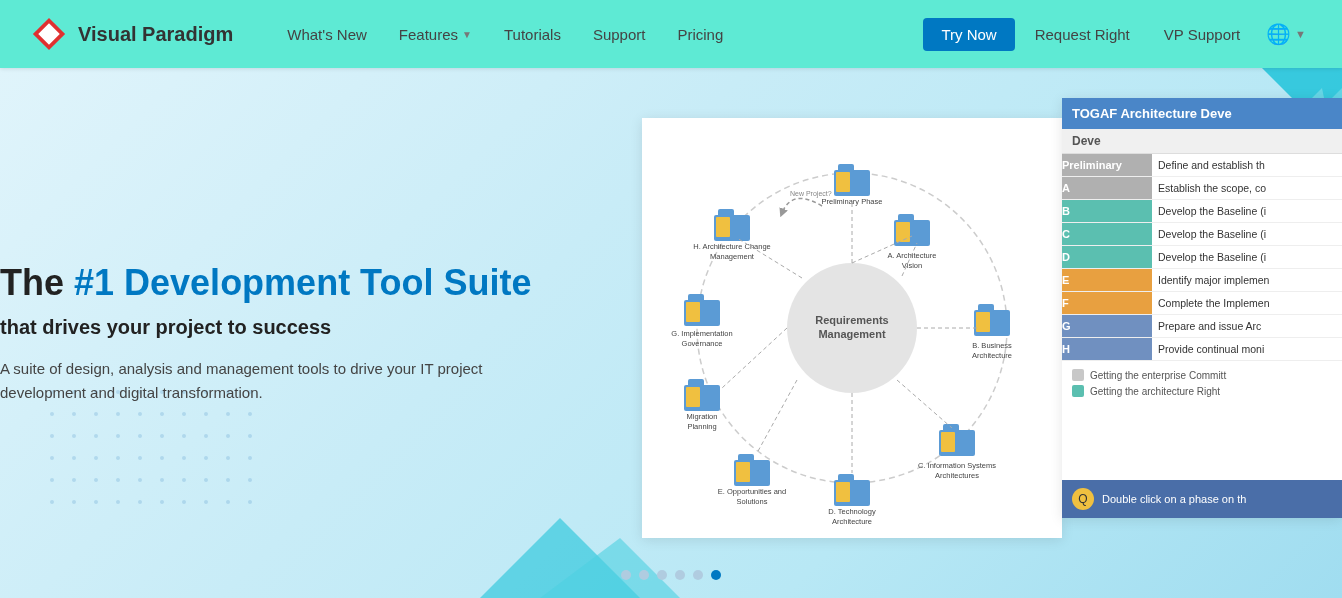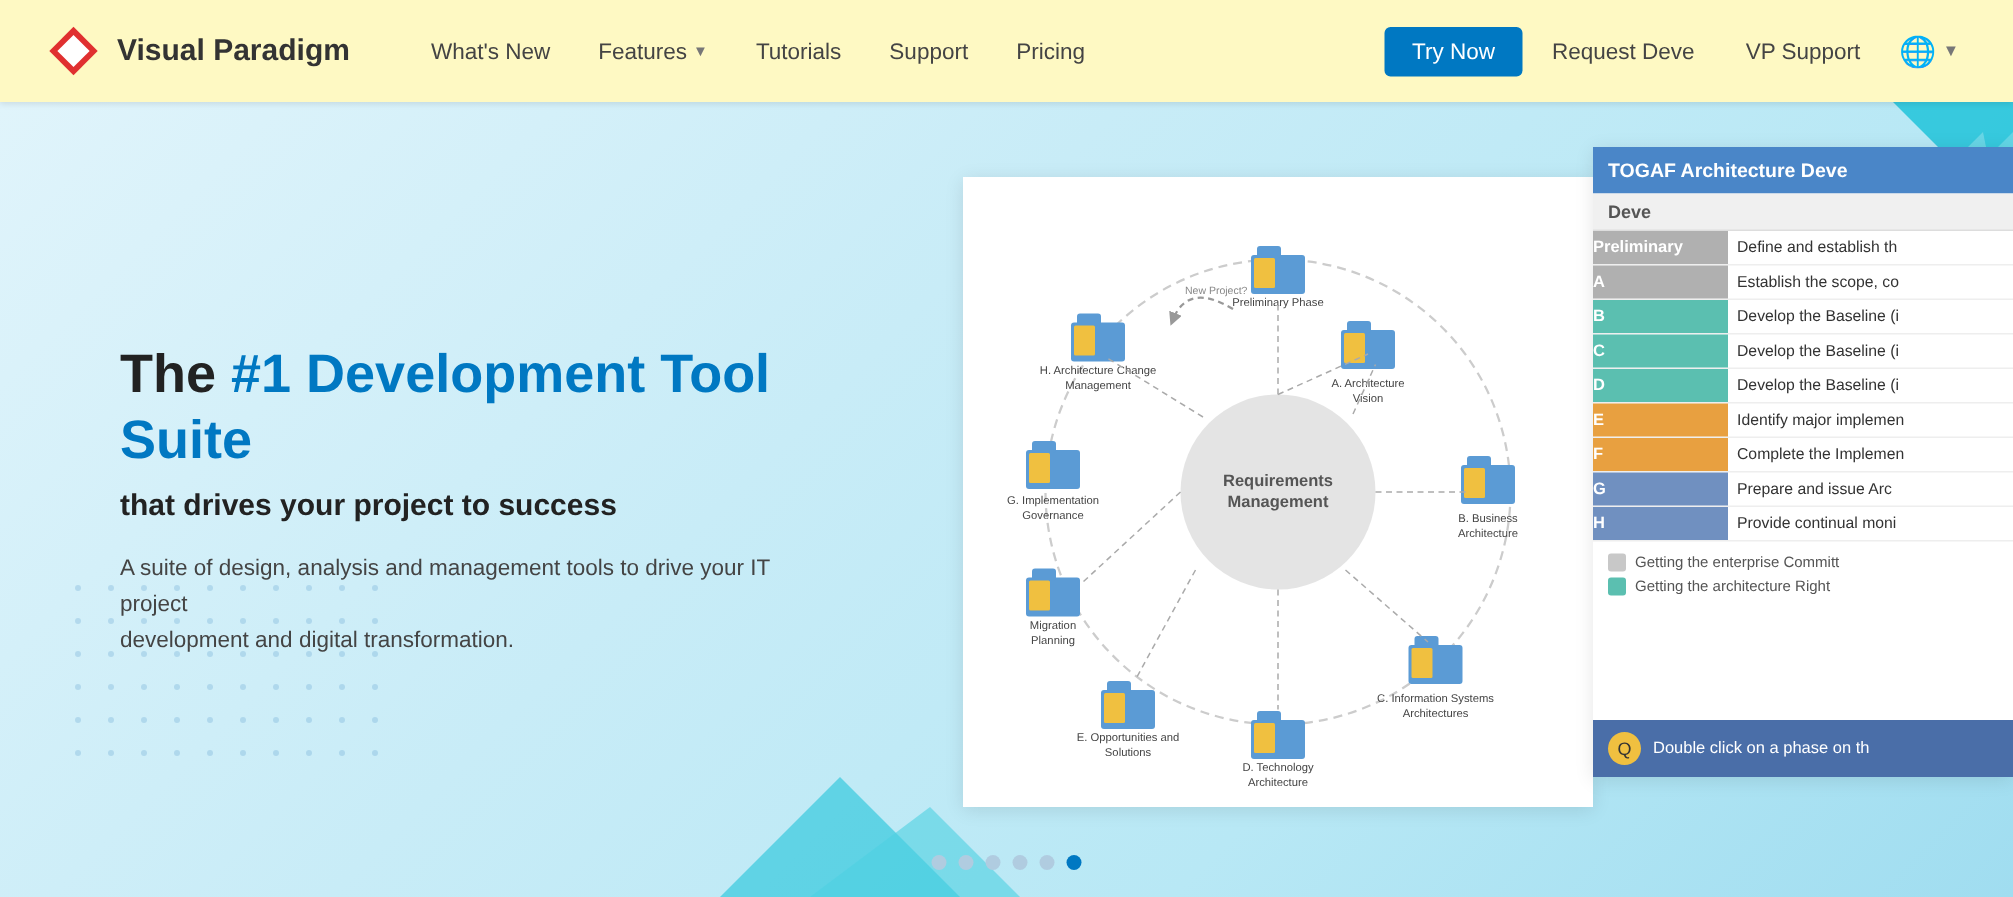--- a/index.html
+++ b/index.html
@@ -2,21 +2,21 @@
 <html><head>
   <meta charset="utf-8">
   <style>
     * { margin: 0; padding: 0; box-sizing: border-box; }
     body { font-family: Arial, sans-serif; width: 1342px; height: 598px; overflow: hidden; }
 
     
     .navbar {
       display: flex;
       align-items: center;
-      background: #fef9c3;
+      background: #5eead4;
       height: 68px;
       padding: 0 30px;
       box-shadow: 0 1px 4px rgba(0,0,0,0.1);
       position: relative;
       z-index: 10;
     }
     .logo {
       display: flex;
       align-items: center;
       gap: 10px;
@@ -96,21 +96,20 @@
       bottom: 80px;
       display: grid;
       grid-template-columns: repeat(10, 18px);
       grid-template-rows: repeat(6, 18px);
       gap: 4px;
       opacity: 0.25;
     }
     .dot { width: 4px; height: 4px; border-radius: 50%; background: #5599cc; }
 
     .hero-text {
-      padding-left: 80px;
       max-width: 560px;
       z-index: 2;
     }
     .hero-title {
       font-size: 36px;
       font-weight: 700;
       color: #222;
       line-height: 1.2;
       margin-bottom: 12px;
     }
@@ -286,21 +285,21 @@
       <span>Support</span>
     </a>
     <a class="nav-item">
       <span>Pricing</span>
     </a>
   </div>
 
   <div class="nav-right">
     <button class="try-now-btn">Try Now</button>
     <a class="nav-item">
-      <span>Request Deve</span>
+      <span>Request Right</span>
     </a>
     <a class="nav-item">
       <span>VP Support</span>
     </a>
     <div class="globe-btn">
       <span style="font-size:20px;">🌐</span>
       <span class="globe-chevron">▼</span>
     </div>
   </div>
 </nav>

